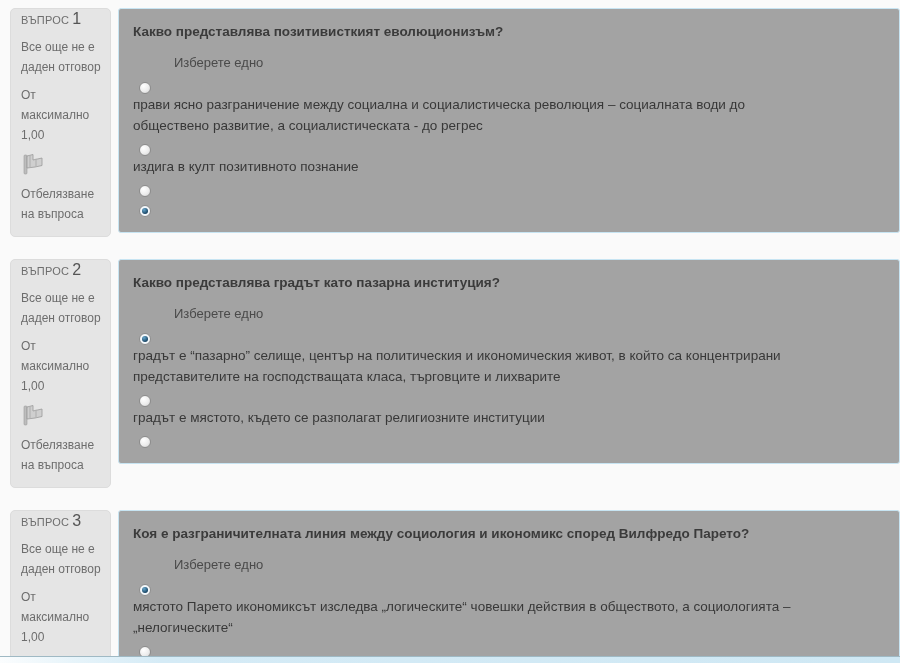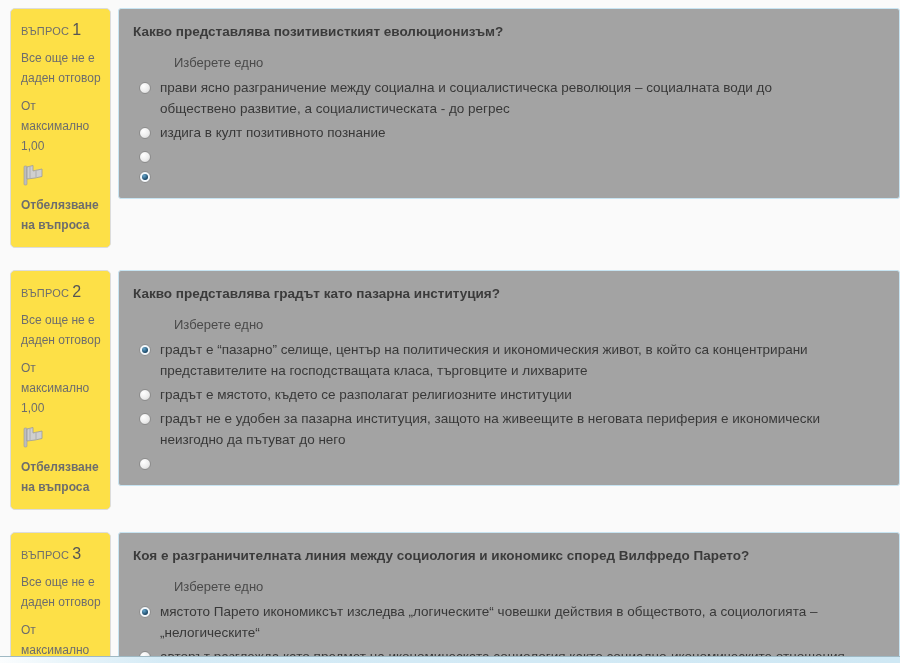--- a/index.html
+++ b/index.html
@@ -11,35 +11,35 @@
     position:relative;
   }
   .quiz { padding:8px 0 0 10px; }
 
   .qblock { display:flex; align-items:flex-start; margin-bottom:22px; }
 
   
   .qinfo {
     width:101px;
     flex:none;
-    background:#fde047;
+    background:#e5e5e5;
     border:1px solid #dcdcdc;
     border-radius:5px;
-    padding:11px 9px 12px 10px;
+    padding:0 9px 12px 10px;
     color:#6d6d6d;
     font-size:12px;
     line-height:20px;
   }
   .qno { margin-bottom:7px; white-space:nowrap; }
   .qno-label { font-size:11px; letter-spacing:.2px; }
   .qno-num { font-size:16px; color:#555; margin-left:3px; }
   .qstate { margin-bottom:8px; }
   .qgrade { margin-bottom:8px; }
   .flag-icon { display:block; margin:2px 0 3px 0; }
-  .flag-link { color:#6d6d6d; text-decoration:none; display:block; cursor:pointer;font-weight:bold; }
+  .flag-link { color:#6d6d6d; text-decoration:none; display:block; cursor:pointer; }
 
   
   .qcontent {
     flex:1;
     margin-left:7px;
     background:#a3a3a3;
     border:1px solid #c7e4f2;
     border-radius:3px;
     padding:7px 28px 12px 14px;
     min-width:0;
@@ -57,20 +57,21 @@
     line-height:20px;
     margin-bottom:4px;
     margin-left:41px;
   }
   .answers { }
   .option {
     display:flex;
     align-items:flex-start;
     margin:3px 0;
     cursor:pointer;
+    flex-direction:column;
   }
   .radio {
     flex:none;
     width:12px; height:12px;
     margin:5px 9px 0 6px;
     border:1px solid #8c8c8c;
     border-radius:50%;
     background:radial-gradient(circle at 35% 30%, #ffffff 0%, #ededed 55%, #cfcfcf 100%);
     position:relative;
   }
@@ -166,24 +167,20 @@
         <label class="option">
           <span class="radio checked"></span>
           <span class="opt-text">градът е “пазарно” селище, център на политическия и икономическия живот, в който са концентрирани представителите на господстващата класа, търговците и лихварите</span>
         </label>
         <label class="option">
           <span class="radio"></span>
           <span class="opt-text">градът е мястото, където се разполагат религиозните институции</span>
         </label>
         <label class="option">
           <span class="radio"></span>
-          <span class="opt-text">градът не е удобен за пазарна институция, защото на живеещите в неговата периферия е икономически неизгодно да пътуват до него</span>
-        </label>
-        <label class="option">
-          <span class="radio"></span>
         </label>
       </div>
     </div>
   </section>
 
   <section class="qblock">
     <aside class="qinfo">
       <div class="qno">
         <span class="qno-label">ВЪПРОС</span><span class="qno-num">3</span>
       </div>

